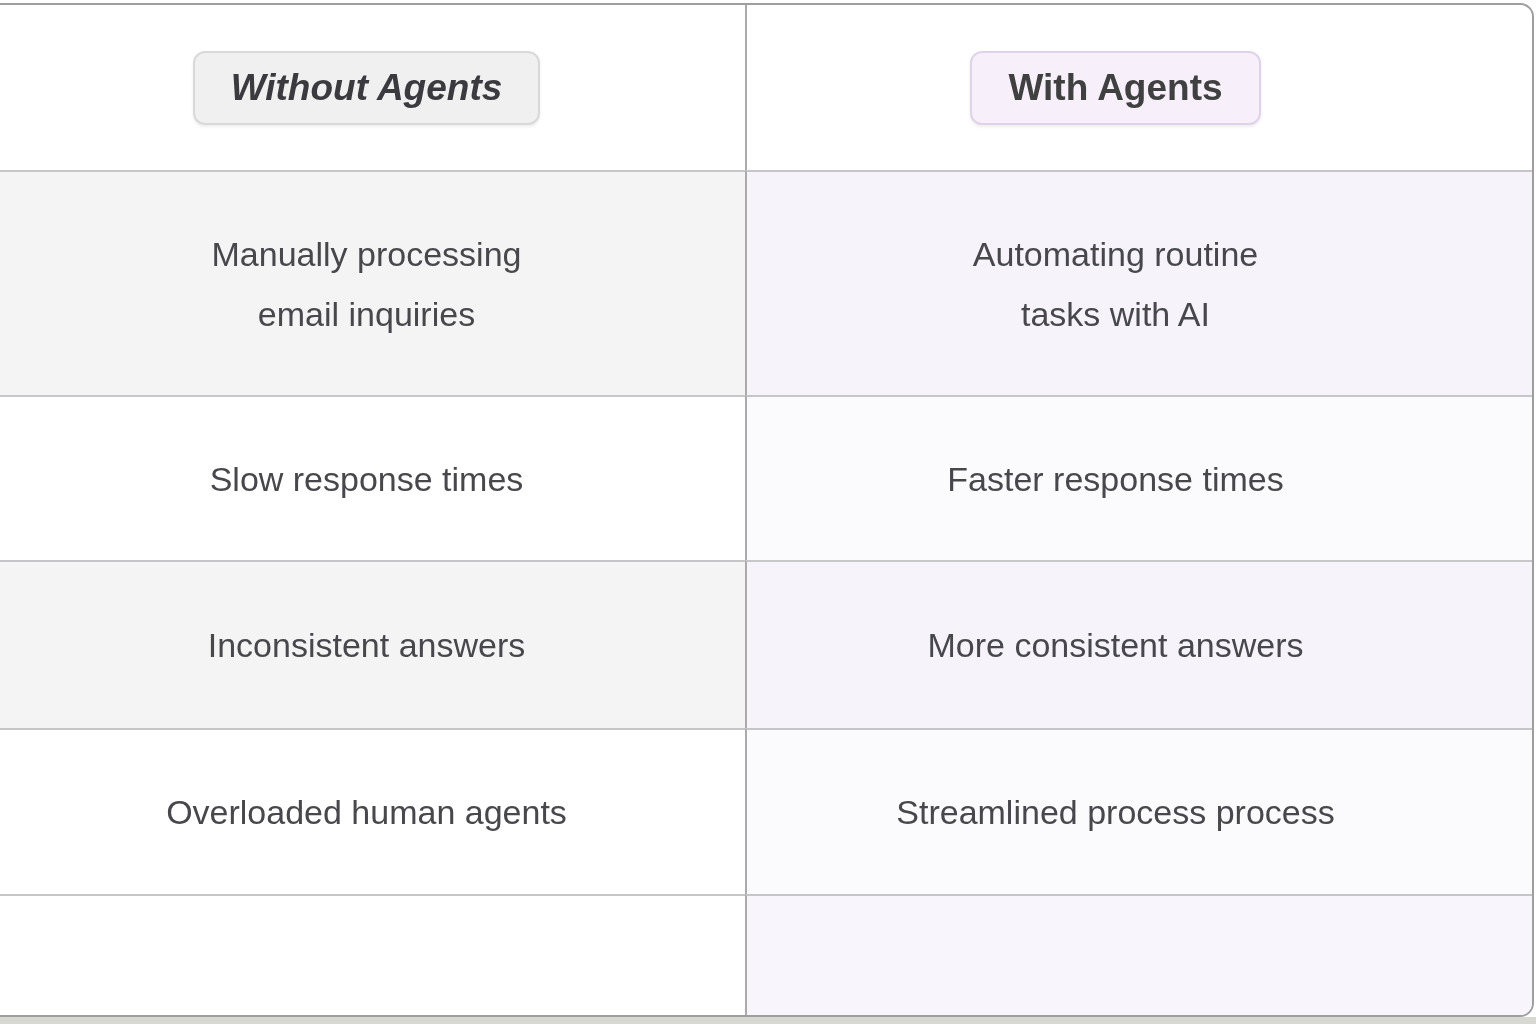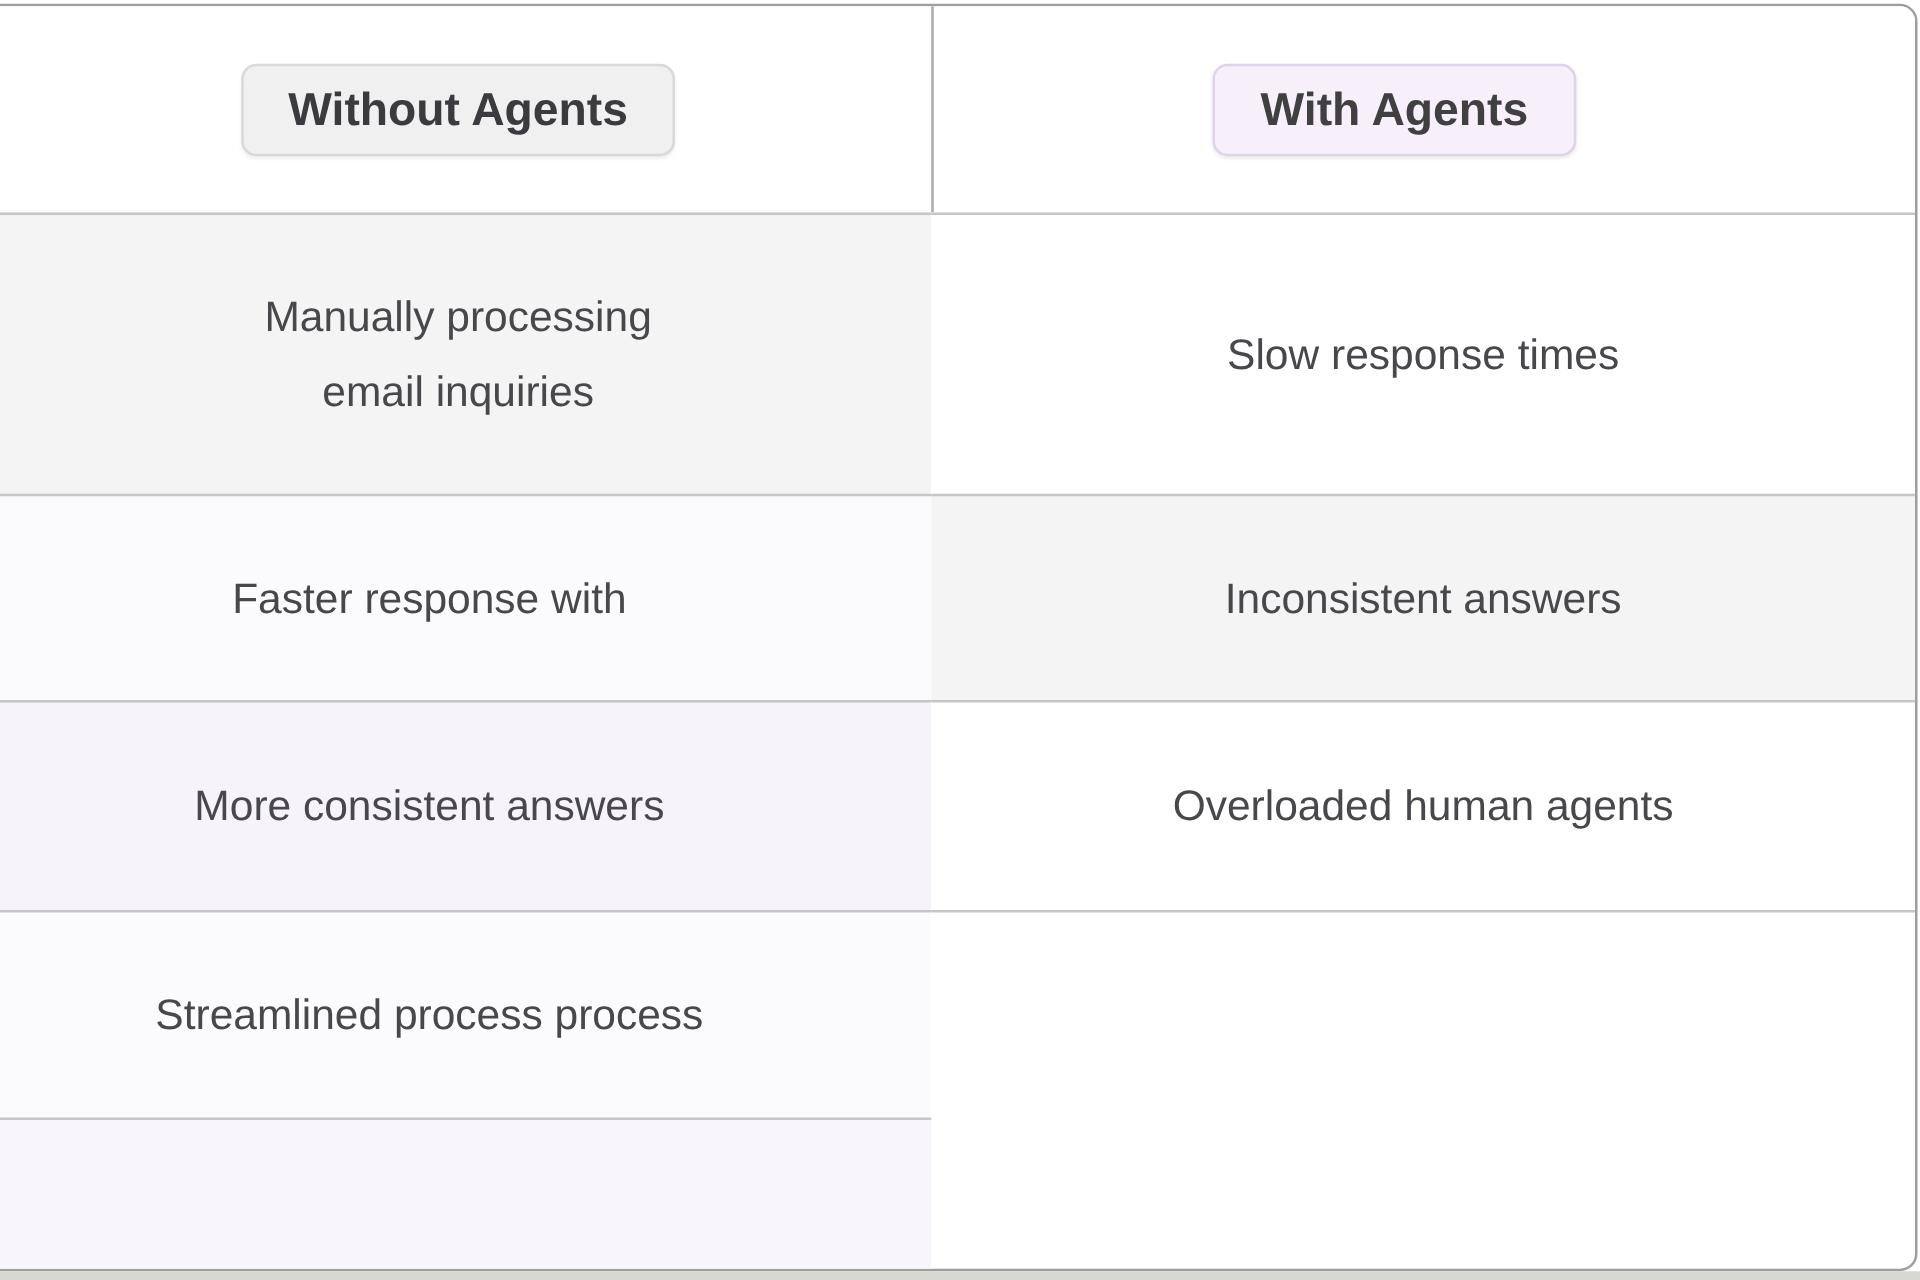--- a/index.html
+++ b/index.html
@@ -75,20 +75,21 @@
     font-weight: 700;
     line-height: 1;
     padding: 16px 36px 17px 36px;
     border-radius: 12px;
     box-shadow: 0 2px 3px rgba(0,0,0,0.07);
   }
   .badge-without {
     background: #f0f0f0;
     border: 2px solid #d9d9d9;
     color: #3b3b3f;
+    font-style: italic;
   }
   .badge-with {
     background: #f7f0fb;
     border: 2px solid #dfd3ea;
     color: #404040;
   }
 </style>
 </head>
 <body>
 
@@ -98,23 +99,25 @@
 
     <div class="cell header-row col-left">
       <span class="badge badge-without">Without Agents</span>
     </div>
     <div class="cell header-row col-right">
       <span class="badge badge-with">With Agents</span>
     </div>
 
     <div class="cell body-row col-left l-odd">Manually processing
 email inquiries</div>
+    <div class="cell body-row col-right r-odd">Automating routine
+tasks with AI</div>
 
     <div class="cell body-row col-left l-even">Slow response times</div>
-    <div class="cell body-row col-right r-even">Faster response with</div>
+    <div class="cell body-row col-right r-even">Faster response times</div>
 
     <div class="cell body-row col-left l-odd">Inconsistent answers</div>
     <div class="cell body-row col-right r-odd">More consistent answers</div>
 
     <div class="cell body-row col-left l-even">Overloaded human agents</div>
     <div class="cell body-row col-right r-even">Streamlined process process</div>
 
     <div class="cell body-row col-left l-last"></div>
     <div class="cell body-row col-right r-last"></div>
 

